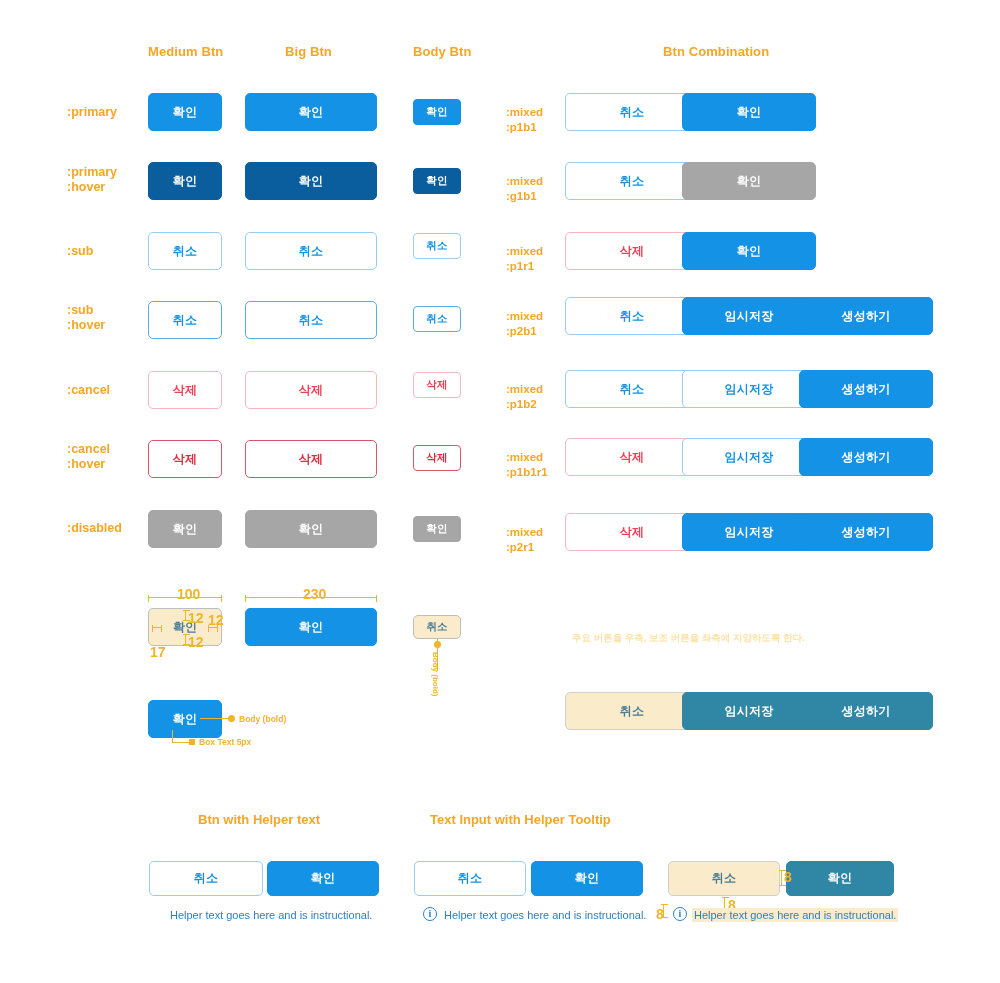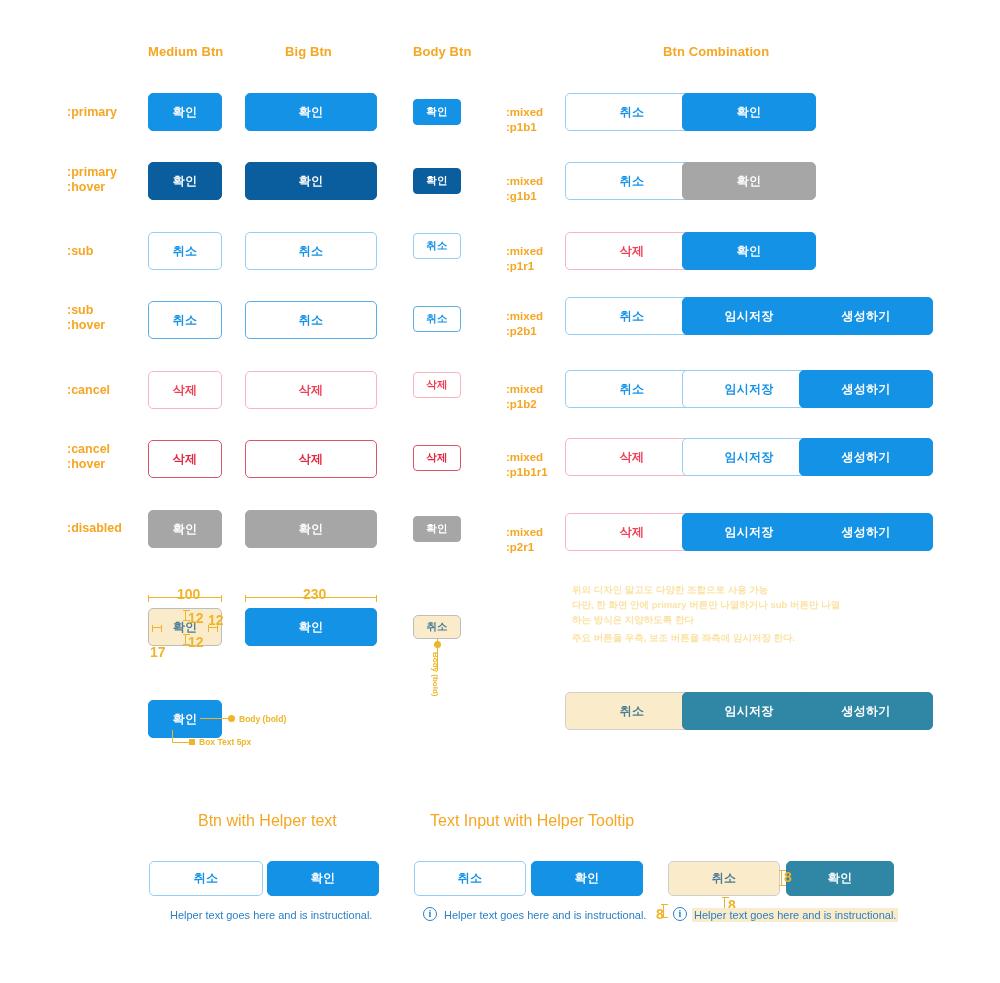--- a/index.html
+++ b/index.html
@@ -148,22 +148,22 @@
     font-size: 9.5px;
     font-weight: bold;
     line-height: 15px;
     white-space: pre-line;
   }
 
   
   .sec-head {
     position: absolute;
     color: #f5a623;
-    font-size: 16px;
-    font-weight: normal;
+    font-size: 13px;
+    font-weight: bold;
     white-space: nowrap;
   }
   .helper {
     position: absolute;
     color: #2b7fc4;
     font-size: 11px;
     white-space: nowrap;
   }
   .helper-hl {
     background: #faeccb;
@@ -293,24 +293,21 @@
 
   <div class="btn t-primary sz-med" style="left:148px; top:700px;">확인</div>
   <div class="anno-leader" style="left:200px; top:718px; width:30px;"></div>
   <div class="anno-dot" style="left:228px; top:715px;"></div>
   <div class="anno-text" style="left:239px; top:714px;">Body (bold)</div>
   <div class="anno-leader-v" style="left:172px; top:730px; height:12px;"></div>
   <div class="anno-leader" style="left:172px; top:742px; width:18px;"></div>
   <div class="anno-sq" style="left:189px; top:739px;"></div>
   <div class="anno-text" style="left:199px; top:737px;">Box Text 5px</div>
 
-  <div class="note-block" style="left:572px; top:582px;">위의 디자인 말고도 다양한 조합으로 사용 가능
-다만, 한 화면 안에 primary 버튼만 나열하거나 sub 버튼만 나열
-하는 방식은 지양하도록 한다</div>
-  <div class="note-block" style="left:572px; top:630px;">주요 버튼을 우측, 보조 버튼을 좌측에 임시저장 한다.</div>
+  <div class="note-block" style="left:572px; top:630px;">주요 버튼을 우측, 보조 버튼을 좌측에 지양하도록 한다.</div>
 
   <div class="btn t-cream sz-combo" style="left:565px; top:692px;">취소</div>
   <div class="btn t-teal sz-combo" style="left:682px; top:692px;">임시저장</div>
   <div class="btn t-teal sz-combo" style="left:799px; top:692px;">생성하기</div>
 
   <div class="sec-head" style="left:198px; top:812px;">Btn with Helper text</div>
   <div class="sec-head" style="left:430px; top:812px;">Text Input with Helper Tooltip</div>
 
   <div class="btn t-sub" style="left:149px; top:861px; width:114px; height:35px;">취소</div>
   <div class="btn t-primary" style="left:267px; top:861px; width:112px; height:35px;">확인</div>

